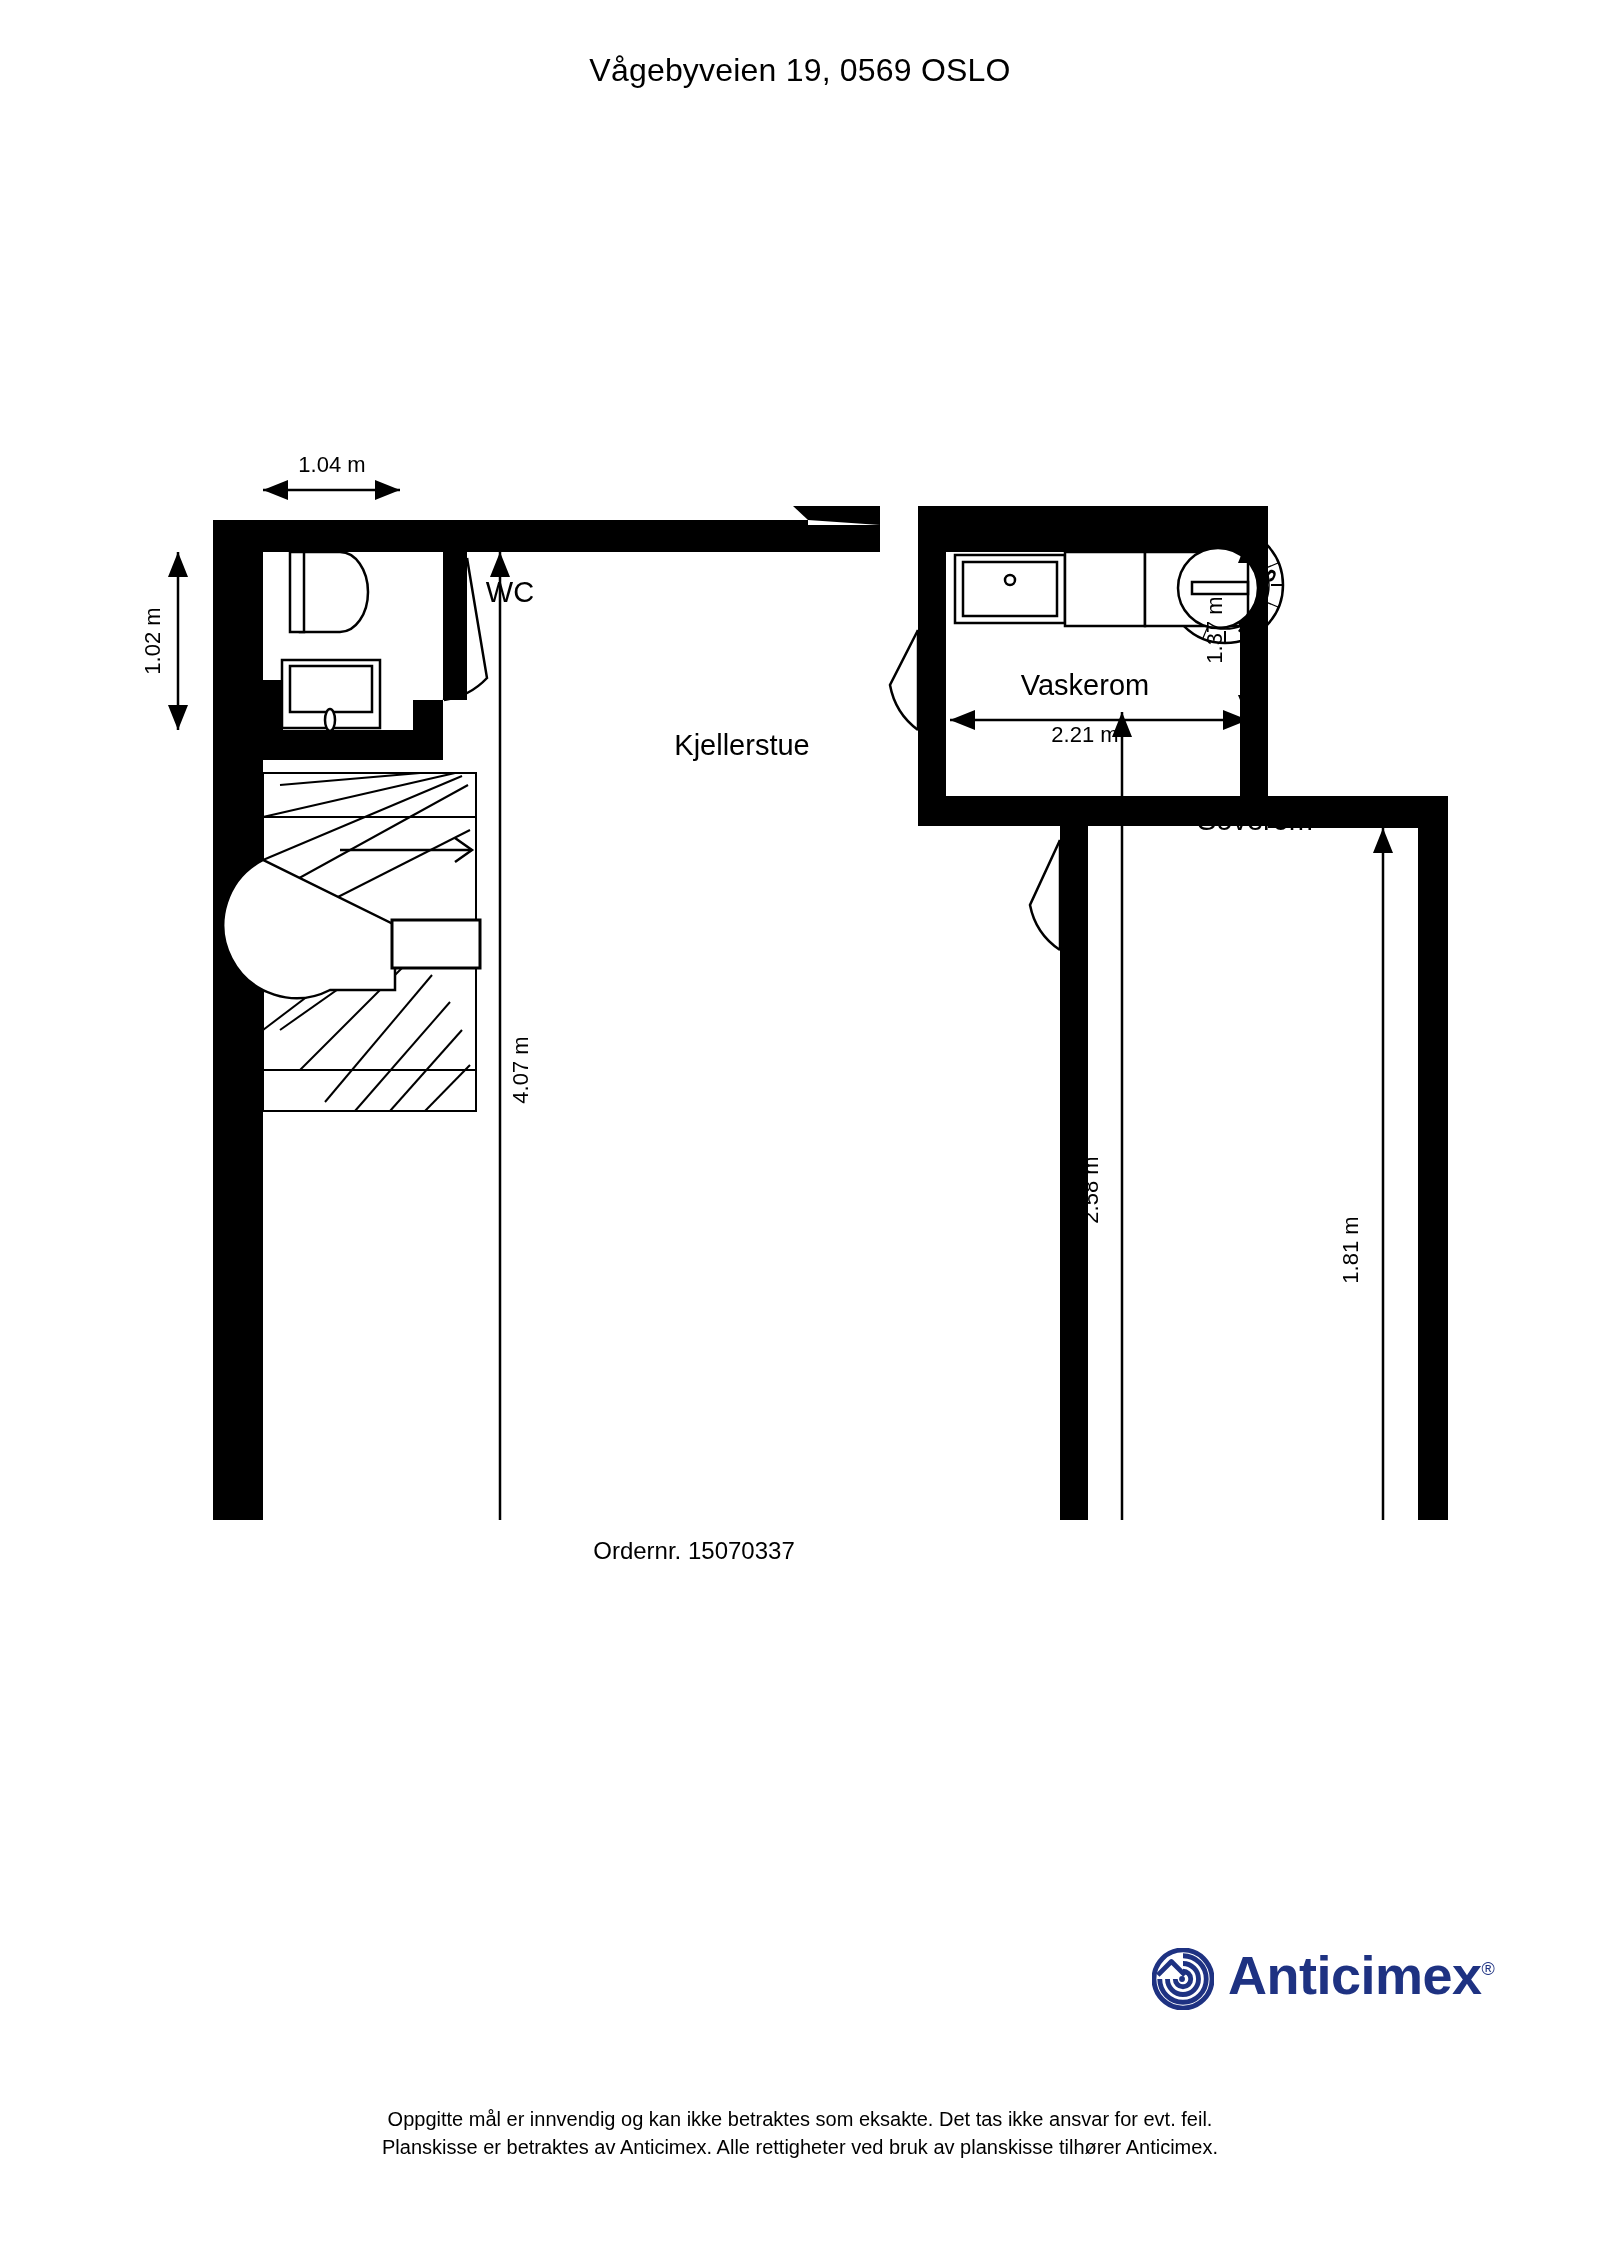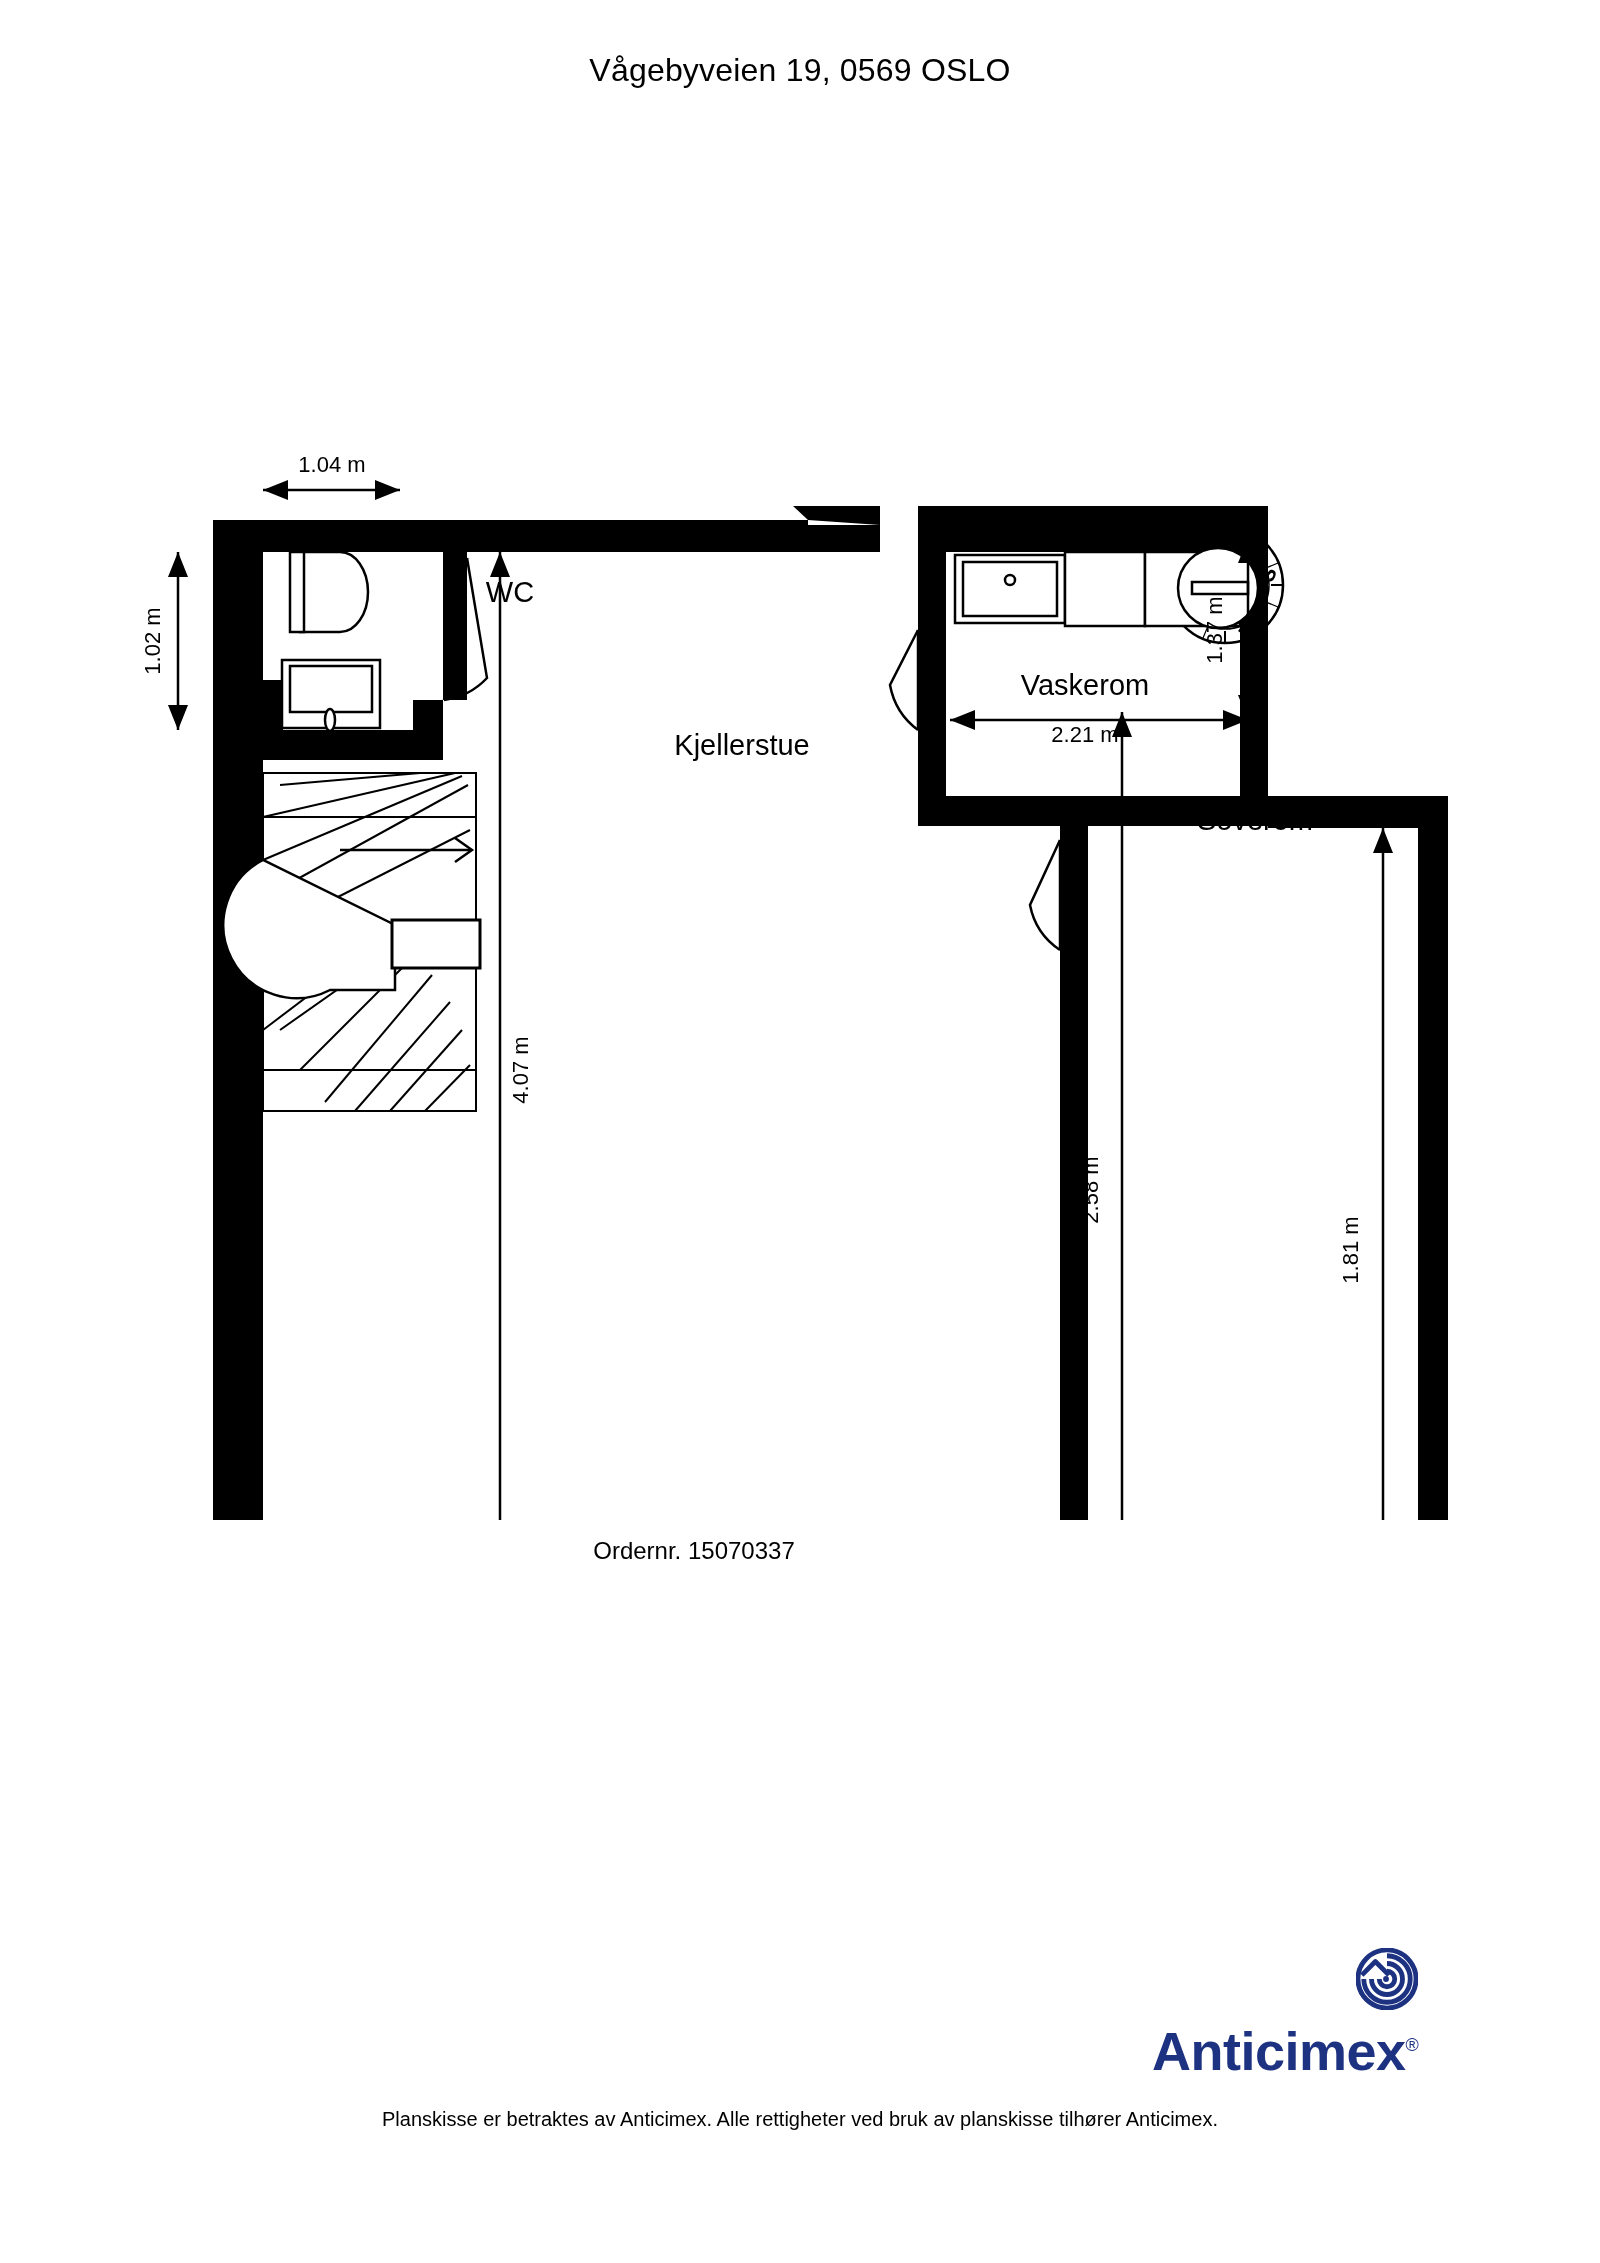--- a/index.html
+++ b/index.html
@@ -62,23 +62,22 @@
     line-height: 1.42;
   }
   #footer-disclaimer span { display: block; }
 
   
   #brand-logo {
     position: absolute;
     left: 1152px;
     top: 1948px;
     display: flex;
-    align-items: flex-end;
+    align-items: flex-start;
     gap: 14px;
-    flex-direction: column;
   }
   #brand-logo .mark { width: 62px; height: 62px; display: block; }
   #brand-logo .wordmark {
     font-size: 54px;
     font-weight: 700;
     color: #1e3282;
     letter-spacing: -0.5px;
     line-height: 1;
     position: relative;
   }
@@ -352,16 +351,17 @@
       <path d="M32 8 A24 24 0 1 1 8 32" fill="none" stroke="#1e3282" stroke-width="5"></path>
       <path d="M32 16 A16 16 0 1 1 16 32" fill="none" stroke="#1e3282" stroke-width="5"></path>
       <path d="M32 24 A8 8 0 1 1 24 32" fill="none" stroke="#1e3282" stroke-width="5"></path>
       <path d="M6 28 L20 14 L34 28" fill="none" stroke="#1e3282" stroke-width="5" stroke-linejoin="round"></path>
       <circle cx="31" cy="32" r="3" fill="#1e3282"></circle>
     </svg>
     <div class="wordmark"><span>Anticimex</span><span class="reg">®</span></div>
   </div>
 
   <div id="footer-disclaimer">
+    <span>Oppgitte mål er innvendig og kan ikke betraktes som eksakte. Det tas ikke ansvar for evt. feil.</span>
     <span>Planskisse er betraktes av Anticimex. Alle rettigheter ved bruk av planskisse tilhører Anticimex.</span>
   </div>
 
 </div>
 
 </body></html>

